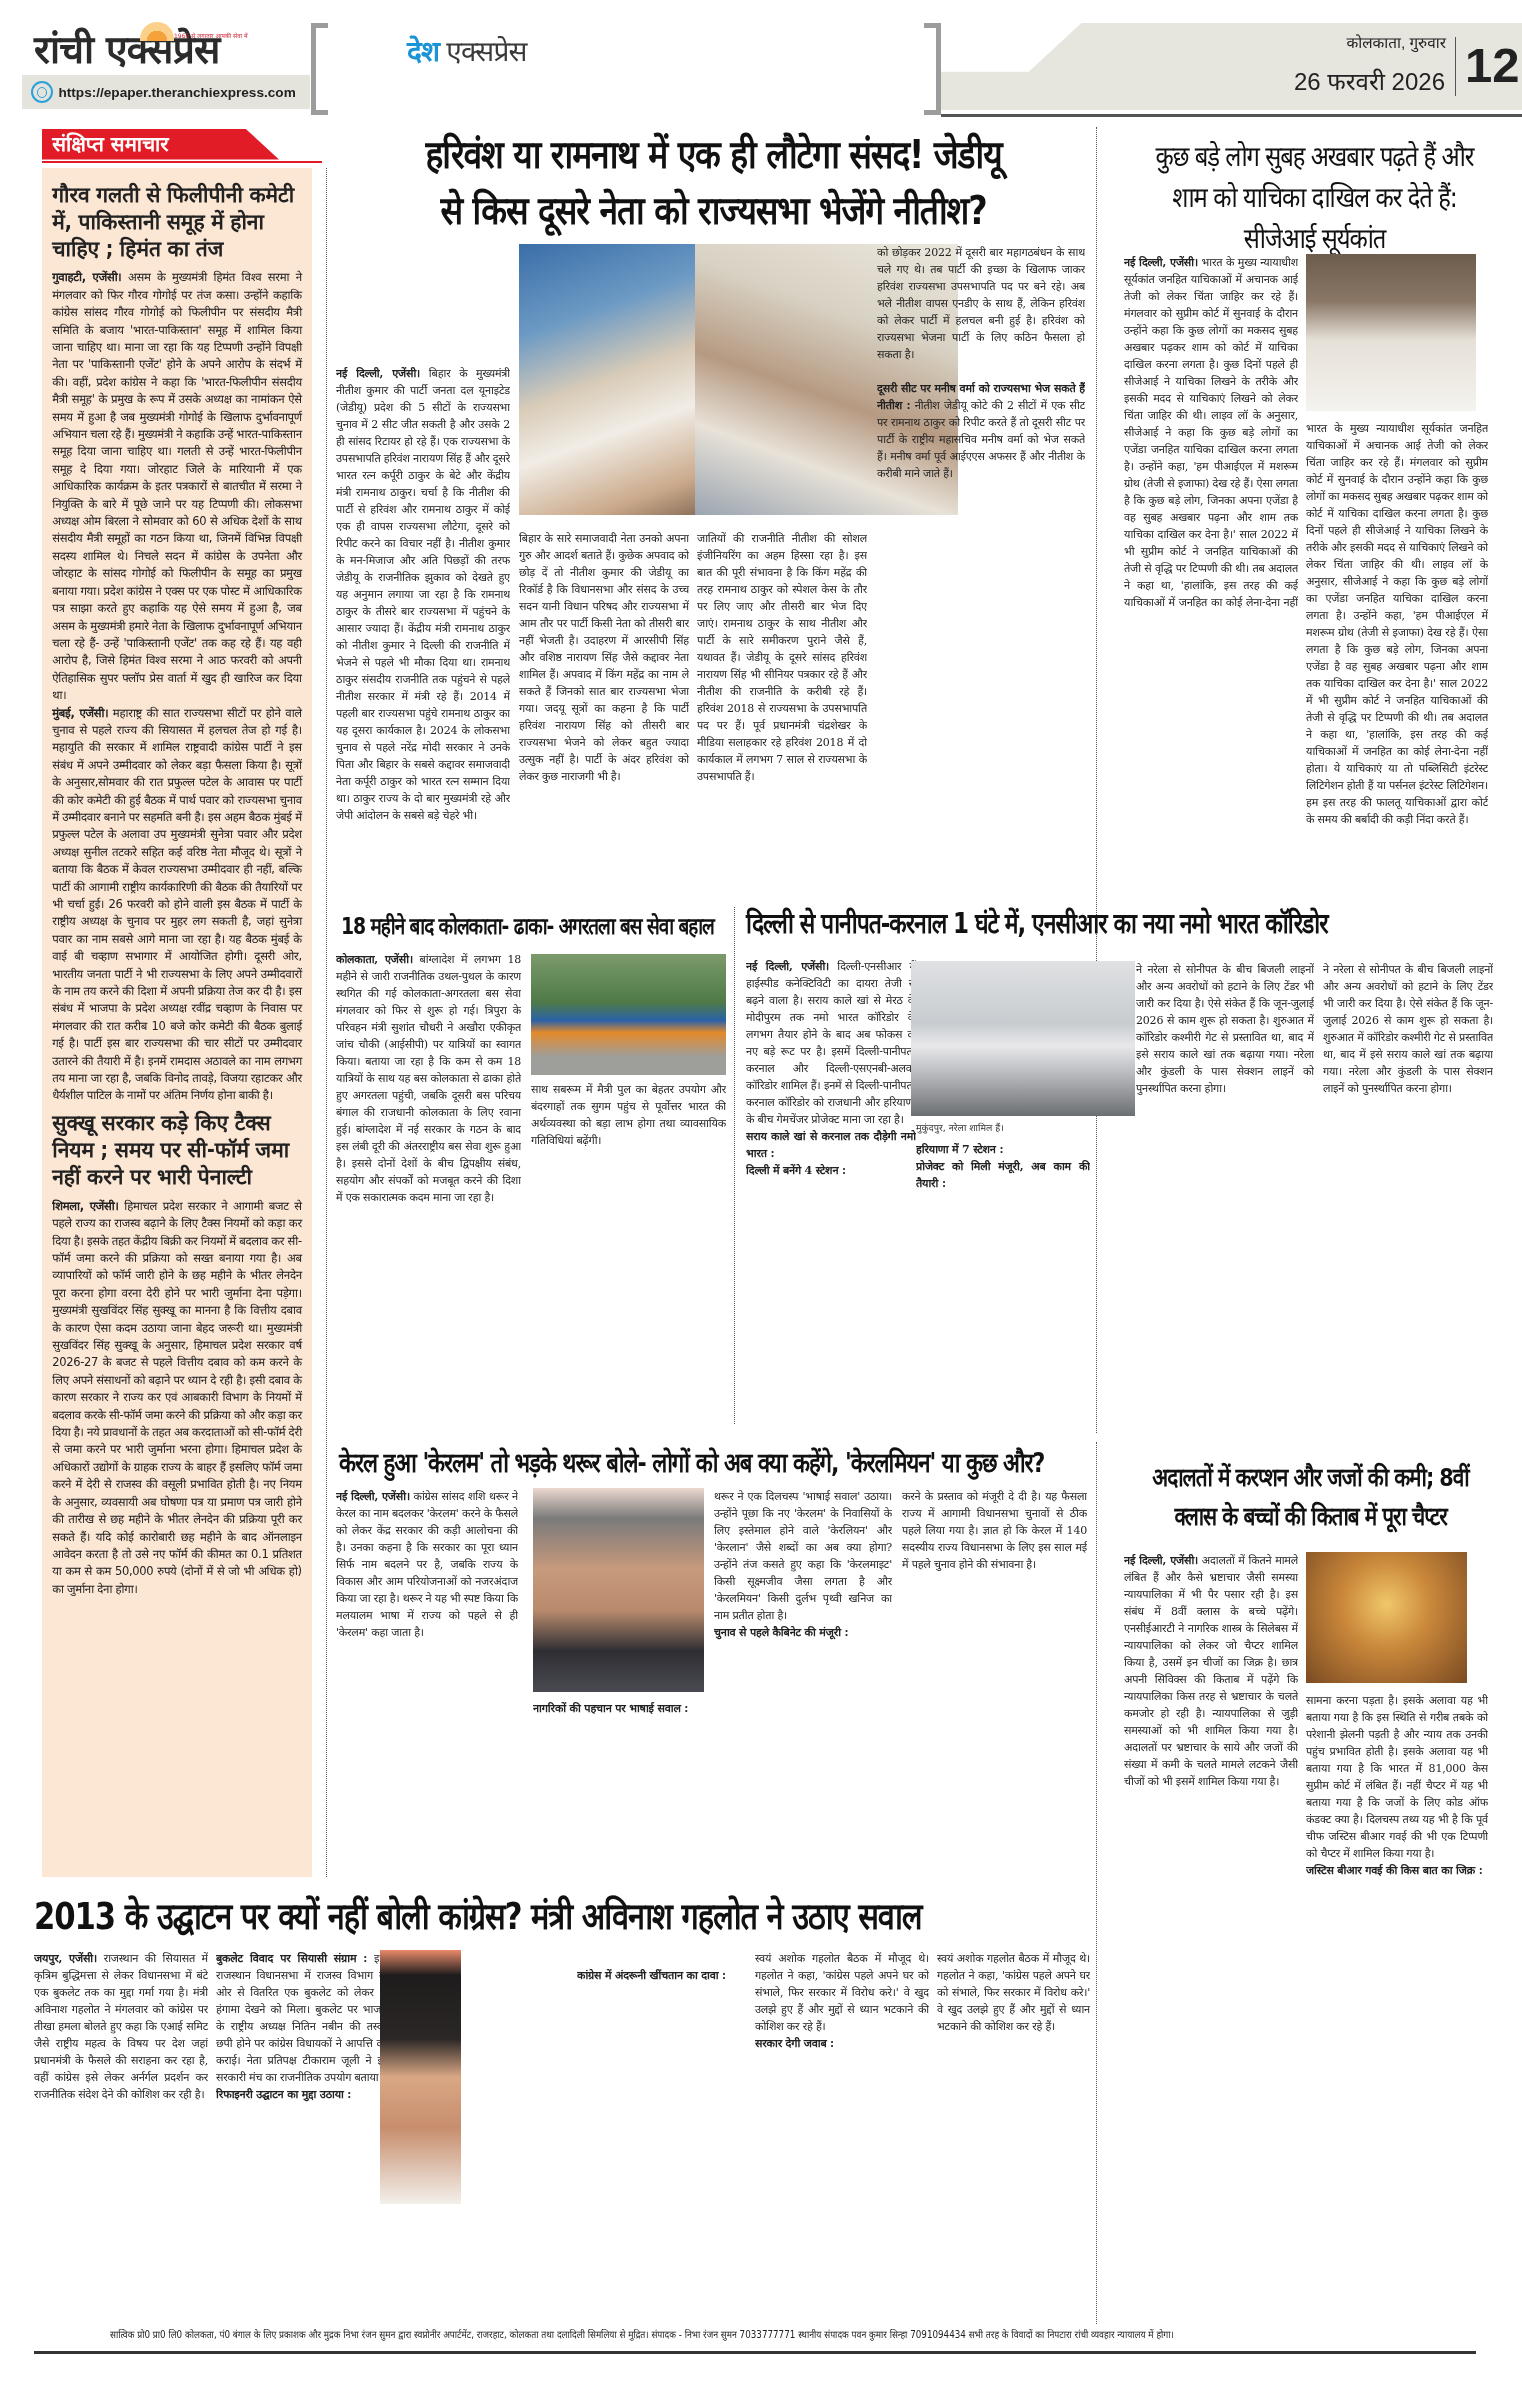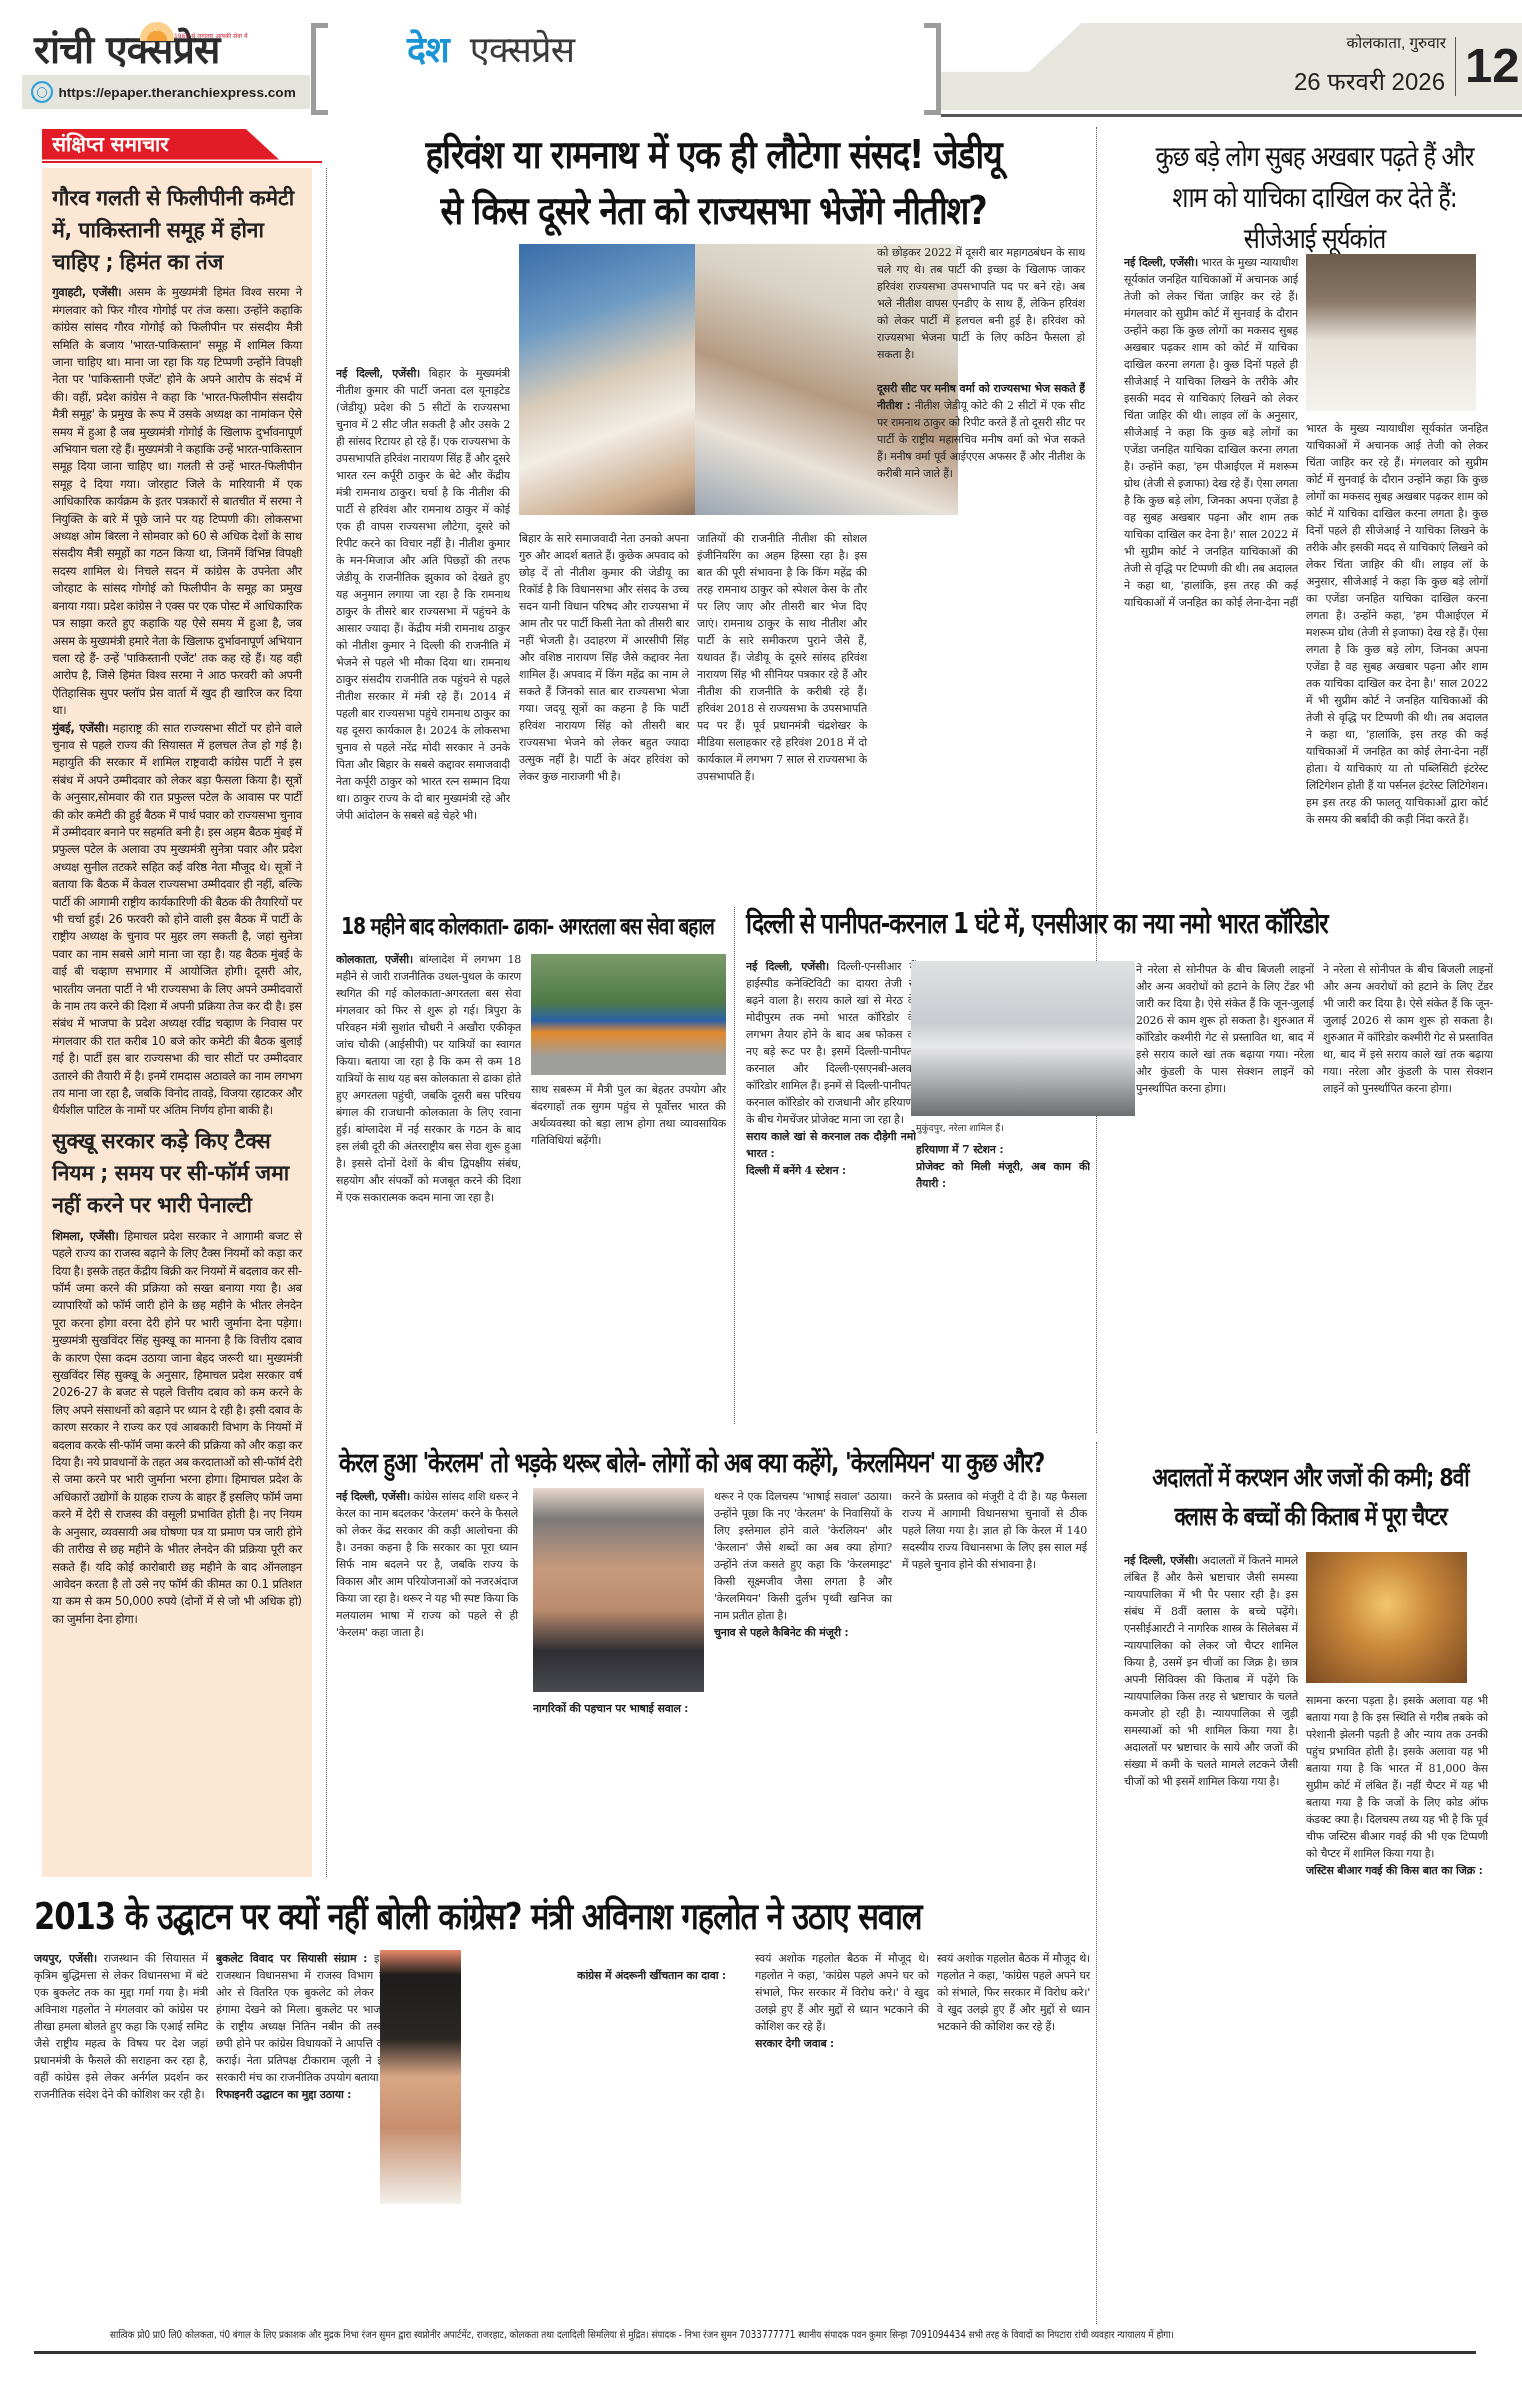--- a/index.html
+++ b/index.html
@@ -8,34 +8,34 @@
 .abs{position:absolute}
 
 .logo{left:34px;top:24px;width:280px;height:51px;font-family:"DejaVu Serif",serif;font-weight:bold;font-size:39px;color:#2b2b2b;letter-spacing:-0.8px;line-height:51px}
 .logo-sun{left:140px;top:22px;width:34px;height:18.7px;border-radius:34px 34px 0 0;background:radial-gradient(circle at 50% 100%,#f6a23a 0 40%,#fbd08a 41% 100%)}
 .logo-tag{left:174px;top:32px;font-size:6px;color:#c23;font-family:"DejaVu Sans",sans-serif}
 .url-bar{left:22px;top:75px;width:288px;height:34px;background:#e4e3dc;display:flex;align-items:center;padding-left:8.5px;gap:6px}
 .url-icon{width:22px;height:22px;border-radius:50%;border:2.5px solid #2aa1dd;position:relative}
 .url-icon:after{content:"";position:absolute;left:4.2px;top:4.2px;width:8.5px;height:8.5px;border-radius:50%;border:1.7px solid #2aa1dd}
 .url-text{font-family:"Liberation Sans",sans-serif;font-weight:bold;font-size:13.6px;color:#222}
 .bracket-l{left:311px;top:23px;width:17px;height:92px;border:5.1px solid #9c9c9c;border-right:none}
-.section-title{left:407px;top:24px;font-family:Liberation Mono, monospace;font-weight:bold;font-size:36px;color:#1b94d6;letter-spacing:-0.8px}
+.section-title{left:407px;top:31px;font-family:Liberation Sans, sans-serif;font-weight:bold;font-size:28px;color:#1b94d6;letter-spacing:-0.8px}
 .section-title .rest{color:#3a3a3a;font-weight:normal}
 .bracket-r{left:924px;top:23px;width:17px;height:92px;border:5.1px solid #9c9c9c;border-left:none}
 .date-box{left:941px;top:23px;width:585px;height:87px;background:#e6e5de;clip-path:polygon(0 56%,15% 56%,24% 0,100% 0,100% 100%,0 100%)}
 .date-rule{left:941px;top:114px;width:585px;height:2.5px;background:#555}
 .date-city{left:1340px;top:32px;font-size:15.3px;font-family:"Liberation Sans",sans-serif;color:#222;text-align:right;width:106px}
 .date-day{left:1280px;top:64px;font-size:24px;font-family:"Liberation Sans",sans-serif;color:#222;width:165px;text-align:right}
 .page-sep{left:1455px;top:37px;width:0.8px;height:59px;background:#555}
 .page-num{left:1465px;top:37px;font-size:49px;font-weight:bold;font-family:"Liberation Sans",sans-serif;color:#222}
 
 .brief-tab{left:42px;top:129px;width:237px;height:30.5px;background:#e11c26;clip-path:polygon(0 0,86% 0,100% 100%,0 100%);color:#fff;font-weight:bold;font-size:20.4px;padding-left:10.2px;line-height:30.5px}
 .brief-rule{left:42px;top:161px;width:280px;height:1.7px;background:#e11c26}
 .brief-col{left:42px;top:168px;width:270px;height:1709px;background:#fce6d4;padding:8.5px 10.2px}
-.brief-col h3{font-size:21px;line-height:32px;font-weight:bold;color:#222;margin:5.1px 0 6.8px;font-family:"DejaVu Sans Condensed","DejaVu Sans",sans-serif}
+.brief-col h3{font-size:21px;line-height:27px;font-weight:bold;color:#222;margin:5.1px 0 6.8px;font-family:"DejaVu Sans Condensed","DejaVu Sans",sans-serif}
 .brief-col p{font-size:11.5px;line-height:17.4px;text-align:justify;color:#222;font-family:"DejaVu Sans",sans-serif;letter-spacing:-0.3px}
 .brief-col p b{font-weight:bold}
 .vdots{width:0;border-left:1.7px dotted #555}
 
 .hl{font-family:"DejaVu Sans",sans-serif;font-weight:bold;color:#111;text-align:center;letter-spacing:-1.3px}
 .hl-main{left:332px;top:127px;width:763px;font-size:39px;line-height:56px;transform:scaleX(0.86);transform-origin:center top}
 .hl-side{left:1115px;top:136px;width:399px;font-size:28px;line-height:41px;font-weight:normal;transform:scaleX(0.85);transform-origin:center top}
 .txtcol{font-family:"DejaVu Serif",serif;font-size:11px;line-height:17px;text-align:justify;color:#222;letter-spacing:-0.2px;overflow:hidden}
 .txtcol b{font-weight:bold}
 .img{background:#888;overflow:hidden}

